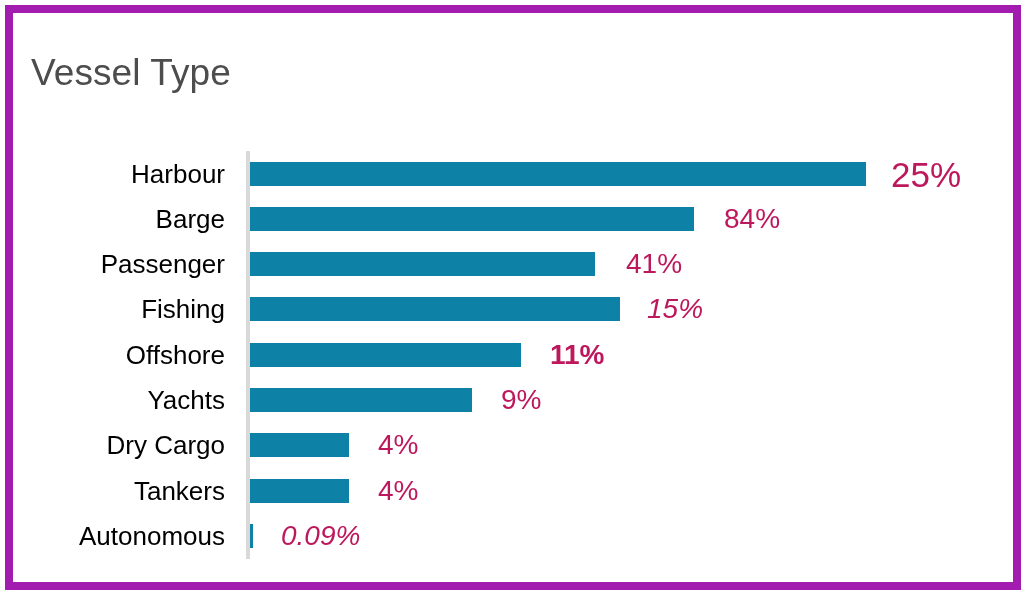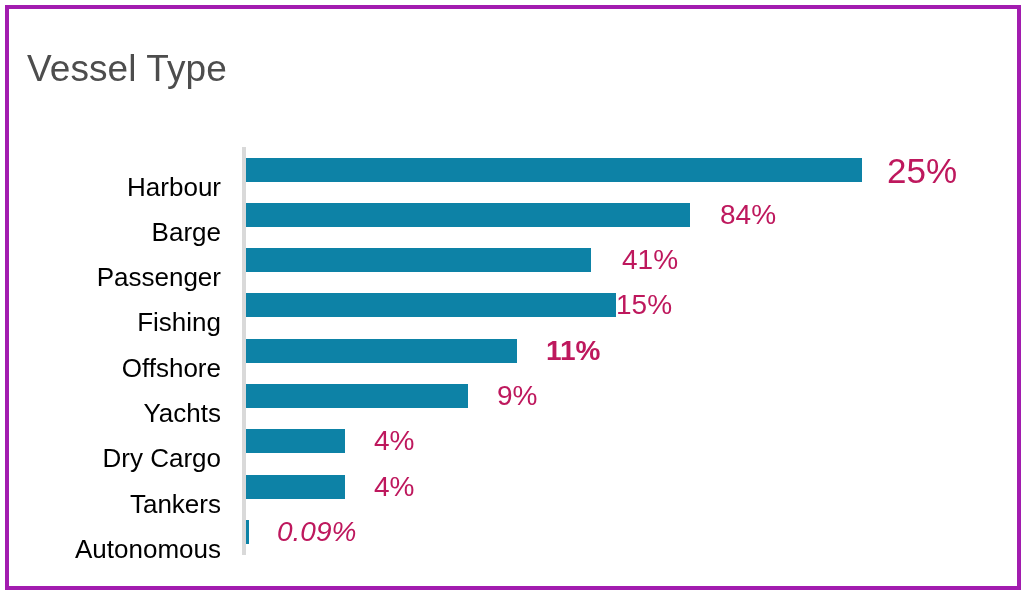--- a/index.html
+++ b/index.html
@@ -17,21 +17,21 @@
     background: #ffffff;
     overflow: hidden;
   }
   
   #frame {
     position: absolute;
     left: 5px;
     top: 5px;
     width: 1016px;
     height: 585px;
-    border: 4px solid #a21caf;
+    border: 8px solid #a21caf;
     box-sizing: border-box;
     background: #ffffff;
   }
   #chart-title {
     position: absolute;
     left: 18px;
     top: 41px;
     font-size: 37px;
     line-height: 1;
     color: #4d4d4d;
@@ -64,21 +64,20 @@
     position: absolute;
     left: 0;
     width: 212px;
     top: 50%;
     transform: translateY(-50%);
     text-align: right;
     font-size: 26px;
     line-height: 1;
     color: #000000;
     white-space: nowrap;
-    margin-top: 17px;
   }
   .bar-track {
     position: absolute;
     left: 237px;
     top: 50%;
     transform: translateY(-50%);
     height: 24px;
   }
   .bar-fill {
     height: 24px;
@@ -127,21 +126,21 @@
             <div class="bar-track">
               <div class="bar-fill" style="width: 345px; background: rgb(13, 130, 166);"></div>
             </div>
             <div class="bar-value" style="left: 613px;">41%</div>
           </div>
           <div class="bar-row" style="top: 273.9px;">
             <div class="cat-label">Fishing</div>
             <div class="bar-track">
               <div class="bar-fill" style="width: 370px; background: rgb(13, 130, 166);"></div>
             </div>
-            <div class="bar-value" style="left: 607px;">15%</div>
+            <div class="bar-value" style="left: 634px; font-style: italic;">15%</div>
           </div>
           <div class="bar-row" style="top: 319.2px;">
             <div class="cat-label">Offshore</div>
             <div class="bar-track">
               <div class="bar-fill" style="width: 271px; background: rgb(13, 130, 166);"></div>
             </div>
             <div class="bar-value" style="left: 537px; font-weight: bold;">11%</div>
           </div>
           <div class="bar-row" style="top: 364.5px;">
             <div class="cat-label">Yachts</div>

